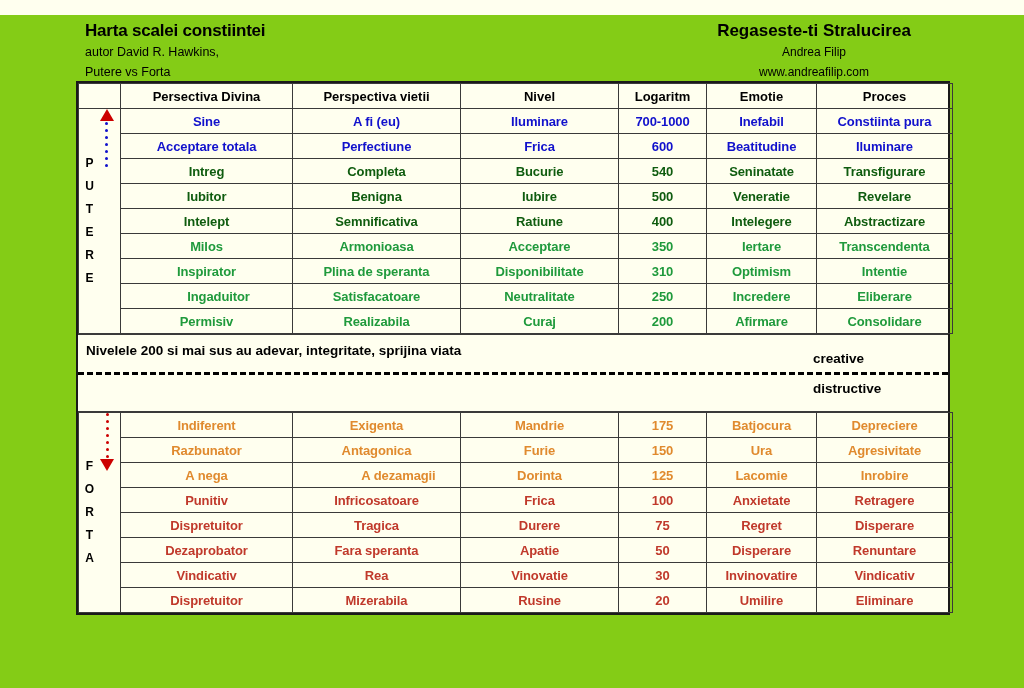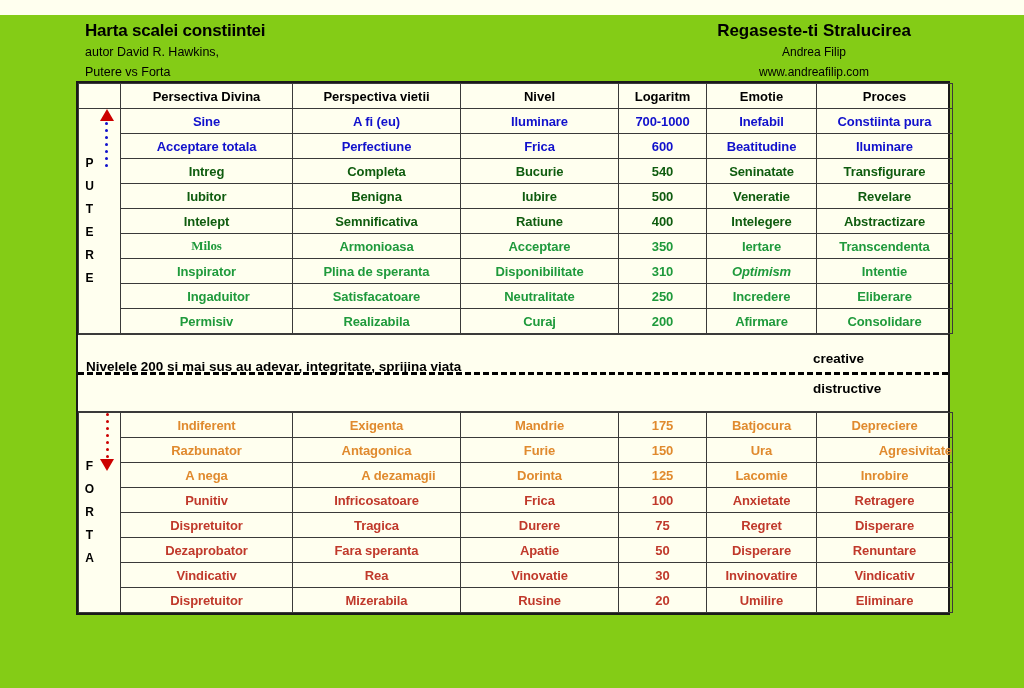--- a/index.html
+++ b/index.html
@@ -176,21 +176,21 @@
     position: relative;
     height: 76px;
   }
   .band-line {
     position: absolute;
     font-size: 13.5px;
     font-weight: bold;
     color: #000;
     white-space: nowrap;
   }
-  .band-l1 { left: 8px; top: 24px; }
+  .band-l1 { left: 8px; top: 8px; }
   .band-l1r { left: 735px; top: 16px; }
   .band-l2 { left: 8px; top: 45px; }
   .band-l2r { left: 735px; top: 46px; }
   .dashline {
     position: absolute;
     left: 0;
     right: 0;
     top: 37px;
     border-top: 3px dashed #000;
   }
@@ -295,33 +295,33 @@
           </tr>
           <tr>
             <td class="cell" style="color: rgb(15, 92, 15);">Intelept</td>
             <td class="cell" style="color: rgb(15, 92, 15);">Semnificativa</td>
             <td class="cell" style="color: rgb(15, 92, 15);">Ratiune</td>
             <td class="cell" style="color: rgb(15, 92, 15);">400</td>
             <td class="cell" style="color: rgb(15, 92, 15);">Intelegere</td>
             <td class="cell" style="color: rgb(15, 92, 15);">Abstractizare</td>
           </tr>
           <tr>
-            <td class="cell" style="color: rgb(31, 154, 60); font-family: Liberation Serif, serif;">Milos</td>
+            <td class="cell" style="color: rgb(31, 154, 60);">Milos</td>
             <td class="cell" style="color: rgb(31, 154, 60);">Armonioasa</td>
             <td class="cell" style="color: rgb(31, 154, 60);">Acceptare</td>
             <td class="cell" style="color: rgb(31, 154, 60);">350</td>
             <td class="cell" style="color: rgb(31, 154, 60);">Iertare</td>
             <td class="cell" style="color: rgb(31, 154, 60);">Transcendenta</td>
           </tr>
           <tr>
             <td class="cell" style="color: rgb(31, 154, 60);">Inspirator</td>
             <td class="cell" style="color: rgb(31, 154, 60);">Plina de speranta</td>
             <td class="cell" style="color: rgb(31, 154, 60);">Disponibilitate</td>
             <td class="cell" style="color: rgb(31, 154, 60);">310</td>
-            <td class="cell" style="color: rgb(31, 154, 60); font-style: italic;">Optimism</td>
+            <td class="cell" style="color: rgb(31, 154, 60);">Optimism</td>
             <td class="cell" style="color: rgb(31, 154, 60);">Intentie</td>
           </tr>
           <tr>
             <td class="cell" style="color: rgb(31, 154, 60); padding-left: 24px;">Ingaduitor</td>
             <td class="cell" style="color: rgb(31, 154, 60);">Satisfacatoare</td>
             <td class="cell" style="color: rgb(31, 154, 60);">Neutralitate</td>
             <td class="cell" style="color: rgb(31, 154, 60);">250</td>
             <td class="cell" style="color: rgb(31, 154, 60);">Incredere</td>
             <td class="cell" style="color: rgb(31, 154, 60);">Eliberare</td>
           </tr>
@@ -384,21 +384,21 @@
             <td class="cell" style="color: rgb(224, 138, 46);">175</td>
             <td class="cell" style="color: rgb(224, 138, 46);">Batjocura</td>
             <td class="cell" style="color: rgb(224, 138, 46);">Depreciere</td>
           </tr>
           <tr>
             <td class="cell" style="color: rgb(224, 138, 46);">Razbunator</td>
             <td class="cell" style="color: rgb(224, 138, 46);">Antagonica</td>
             <td class="cell" style="color: rgb(224, 138, 46);">Furie</td>
             <td class="cell" style="color: rgb(224, 138, 46);">150</td>
             <td class="cell" style="color: rgb(224, 138, 46);">Ura</td>
-            <td class="cell" style="color: rgb(224, 138, 46); text-align: right;">Agresivitate</td>
+            <td class="cell" style="color: rgb(224, 138, 46);">Agresivitate</td>
           </tr>
           <tr>
             <td class="cell" style="color: rgb(224, 138, 46);">A nega</td>
             <td class="cell" style="color: rgb(224, 138, 46); padding-left: 44px;">A dezamagii</td>
             <td class="cell" style="color: rgb(224, 138, 46);">Dorinta</td>
             <td class="cell" style="color: rgb(224, 138, 46);">125</td>
             <td class="cell" style="color: rgb(224, 138, 46);">Lacomie</td>
             <td class="cell" style="color: rgb(224, 138, 46);">Inrobire</td>
           </tr>
           <tr>

